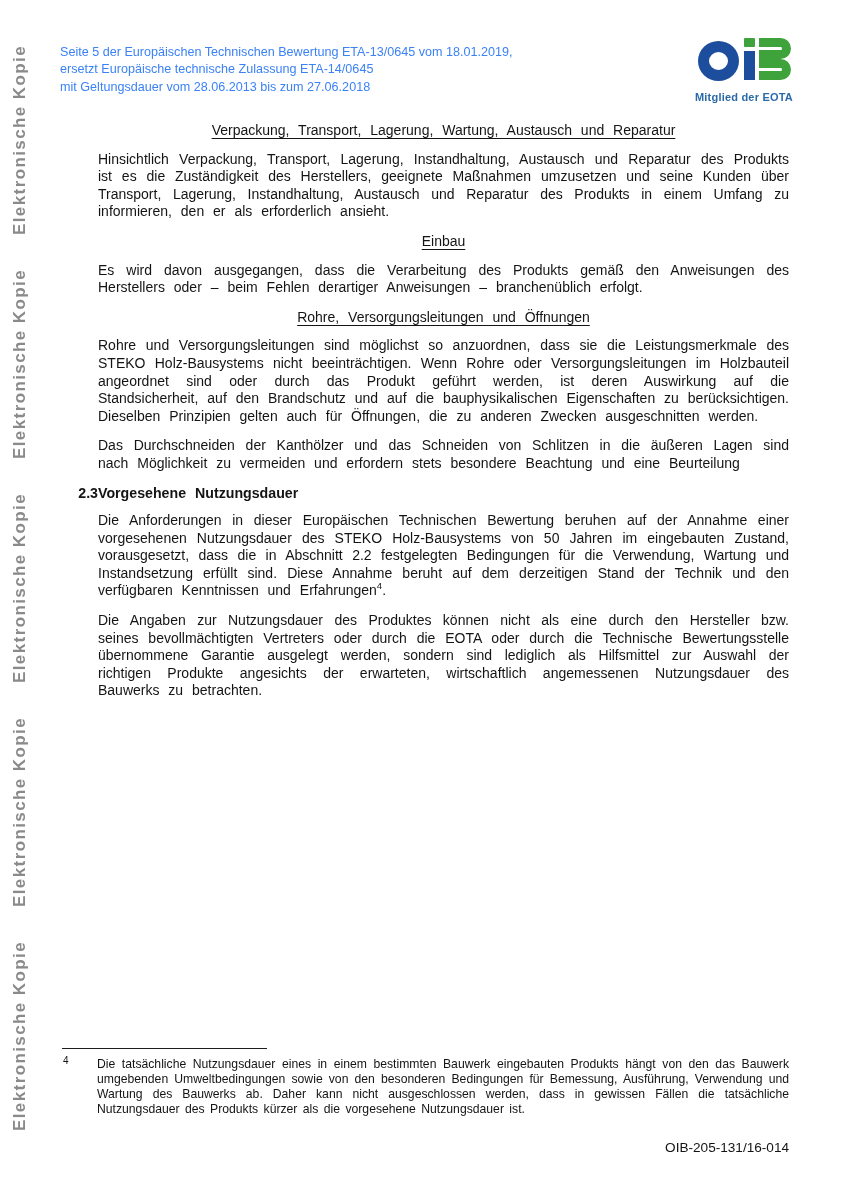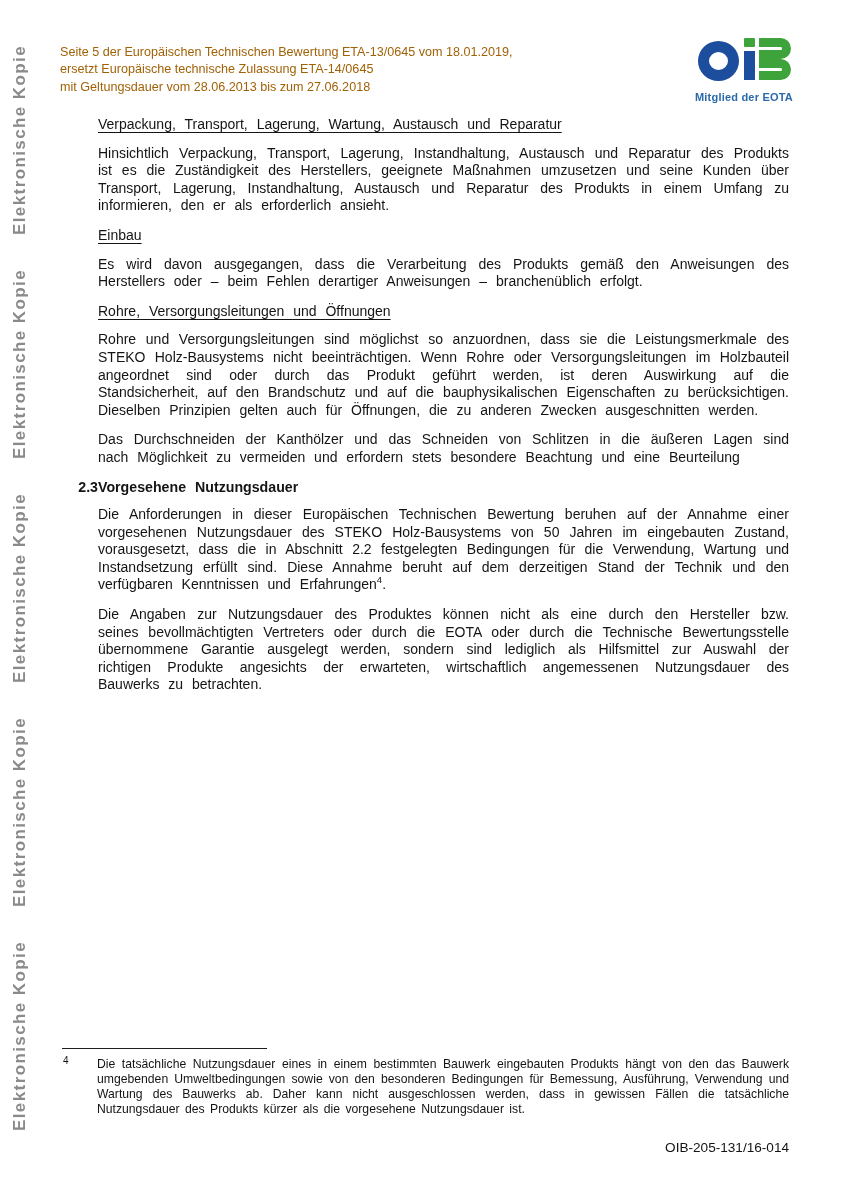--- a/index.html
+++ b/index.html
@@ -34,21 +34,21 @@
   .wm3 { top: 583px; }
   .wm4 { top: 807px; }
   .wm5 { top: 1031px; }
 
   
   .header-lines {
     position: absolute;
     top: 44px; left: 60px;
     font-size: 12.6px;
     line-height: 17.4px;
-    color: #a16207;
+    color: #3b82f6;
   }
 
   
   .logo { position: absolute; top: 38px; right: 57px; width: 93px; text-align: right; }
   .logo-letters { display: flex; height: 46px; }
   .logo-o {
     box-sizing: border-box;
     width: 41px; height: 40px;
     margin-top: 3px;
     border: 11px solid #1d4e9e;
@@ -79,22 +79,22 @@
   .content {
     position: absolute;
     top: 116px; left: 98px;
     width: 691px;
     font-size: 14px;
     line-height: 17.6px;
     text-align: justify;
     word-spacing: 5px;
   }
   .h-underline {
-    margin: 0 0 11px;
-    text-align: left;
+    margin: 6px 0 11px;
+    text-align: center;
     text-decoration: underline;
     text-underline-offset: 2.5px;
   }
   .content p { margin: 0 0 12px; }
   .sec-heading {
     display: flex;
     margin: 2px 0 10px;
     font-weight: bold;
     font-size: 14.2px;
     text-align: right;

